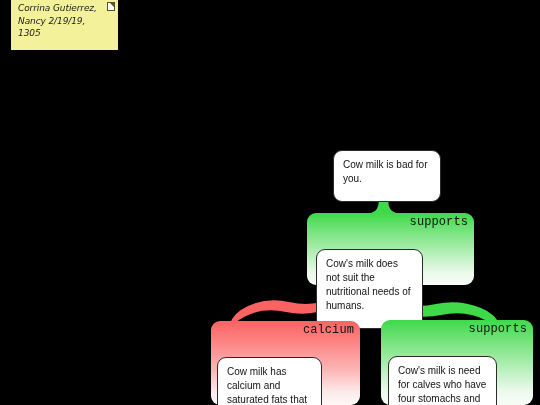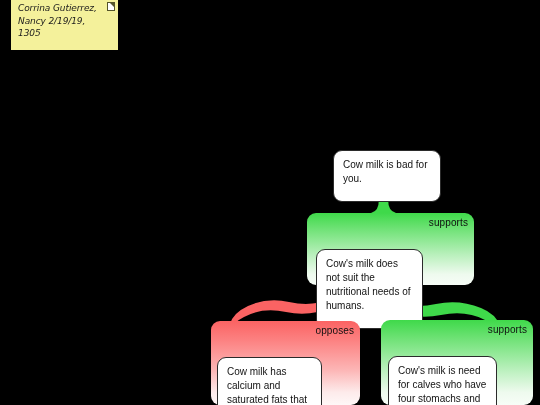--- a/index.html
+++ b/index.html
@@ -76,22 +76,22 @@
   .card-supports {
     background: linear-gradient(180deg, #3fd94a 0%, #6fe276 22%, #b9f0bc 58%, #eefaee 85%, #f7fdf7 100%);
   }
   .card-opposes {
     background: linear-gradient(180deg, #fb6363 0%, #fc8080 22%, #fcb5b5 58%, #fdebeb 85%, #fef7f7 100%);
   }
   .card-badge {
     position: absolute;
     top: 5px;
     right: 6px;
-    font-family: Liberation Sans, sans-serif;
-    font-size: 10px;
+    font-family: Liberation Mono, monospace;
+    font-size: 12px;
     line-height: 9px;
     color: #101010;
     letter-spacing: 0.1px;
   }
   .claim-box {
     position: absolute;
     background: #ffffff;
     border: 1px solid #2b2b2b;
     border-radius: 9px;
     box-sizing: border-box;
@@ -172,21 +172,21 @@
   </div>
 
   <div class="card card-supports" id="card-mid">
     <span class="card-badge">supports</span>
   </div>
   <div class="claim-box" id="node-mid">
     <div class="claim-text">Cow's milk does not suit the nutritional needs of humans.</div>
   </div>
 
   <div class="card card-opposes" id="card-left">
-    <span class="card-badge">opposes</span>
+    <span class="card-badge">calcium</span>
   </div>
   <div class="claim-box" id="node-left">
     <div class="claim-text">Cow milk has calcium and saturated fats that humans need.</div>
   </div>
 
   <div class="card card-supports" id="card-right">
     <span class="card-badge">supports</span>
   </div>
   <div class="claim-box" id="node-right">
     <div class="claim-text">Cow's milk is need for calves who have four stomachs and gain hundreds of pounds.</div>

